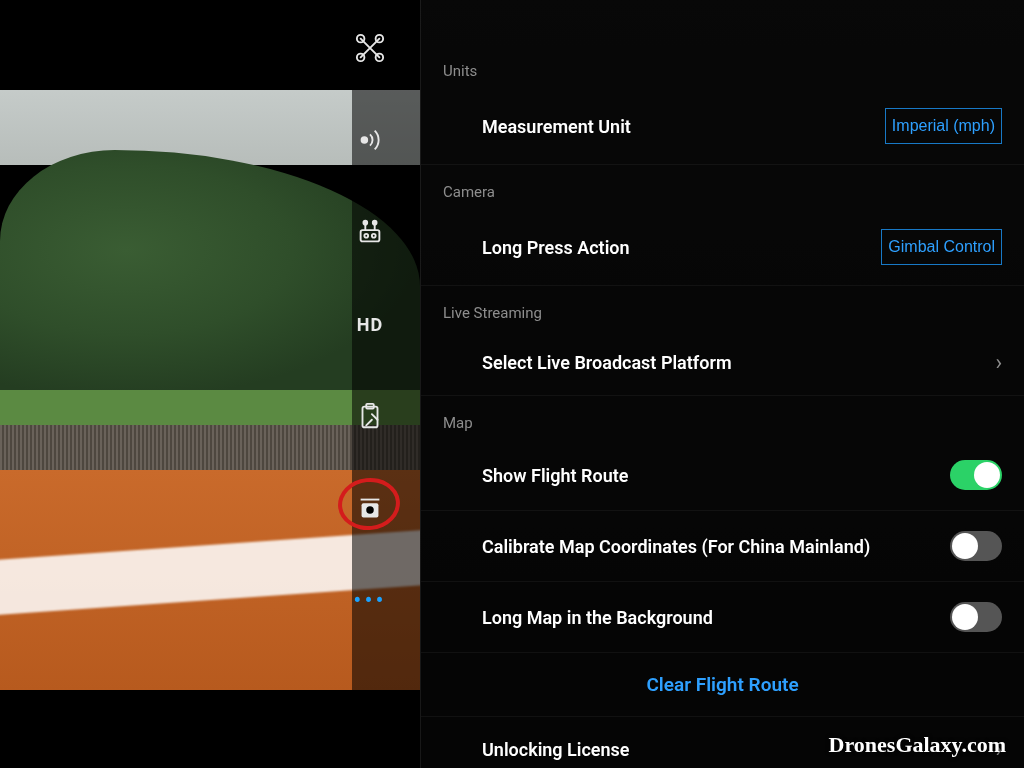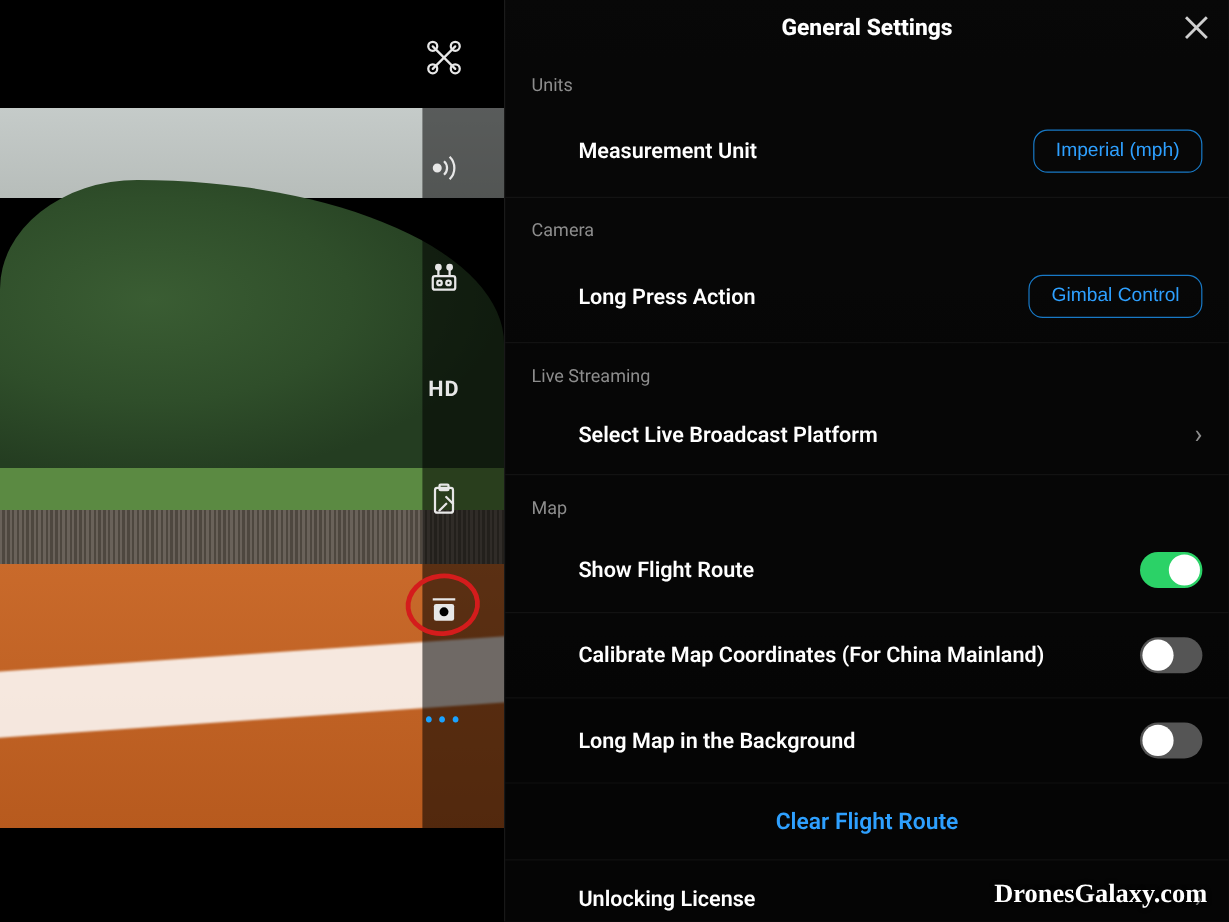--- a/index.html
+++ b/index.html
@@ -28,21 +28,21 @@
   .panel { position:absolute; left:420px; top:0; width:604px; height:768px; background: linear-gradient(rgba(0,0,0,0.82),rgba(0,0,0,0.82)), linear-gradient(#2a2a2a,#1a1a1a); border-left:1px solid rgba(255,255,255,0.08); }
   .panel-header { position:relative; height:44px; display:flex; align-items:center; justify-content:center; }
   .panel-title { font-weight:800; font-size:19px; }
   .close-btn { position:absolute; right:14px; top:10px; width:26px; height:26px; cursor:pointer; color:#cfcfcf; }
   .close-btn svg { width:26px; height:26px; stroke:#cfcfcf; stroke-width:2.2; }
   .scroll { position:absolute; top:44px; left:0; right:0; bottom:0; overflow:hidden; }
 
   .section-label { color:#8d8d8d; font-size:15px; padding:18px 22px 8px; }
   .row { display:flex; align-items:center; justify-content:space-between; padding:20px 22px; border-bottom:1px solid rgba(255,255,255,0.05); }
   .row .label { font-size:18px; font-weight:600; color:#fff;margin-left:39px; }
-  .pill { border:1px solid #1879c6; color:#2ea0ff; border-radius:12px; padding:8px 18px; font-size:16px; background:transparent; cursor:pointer; }
+  .pill { border:1px solid #1879c6; color:#2ea0ff; border-radius:0; padding:8px 6px; font-size:16px; background:transparent; cursor:pointer; }
   .chevron { color:#8d8d8d; font-size:22px; }
   .toggle { width:52px; height:30px; border-radius:15px; background:#555; position:relative; cursor:pointer; }
   .toggle .knob { position:absolute; top:2px; left:2px; width:26px; height:26px; background:#fff; border-radius:50%; transition:.15s; }
   .toggle.on { background:#2bd267; }
   .toggle.on .knob { left:24px; }
   .link-row { text-align:center; padding:20px 0; border-bottom:1px solid rgba(255,255,255,0.05); }
   .link-row a { color:#2ea0ff; font-size:19px; font-weight:600; text-decoration:none; cursor:pointer; }
 
   .watermark { position:absolute; right:18px; bottom:10px; font-family: "Times New Roman", serif; font-weight:700; font-size:22px; color:#fff; text-shadow:0 0 4px #000; }
 </style>
@@ -100,29 +100,20 @@
           <line x1="6" y1="7" x2="26" y2="7"></line>
           <rect x="7" y="11" width="18" height="15" rx="2" fill="#e7e7e7" stroke="none"></rect>
           <circle cx="16" cy="18" r="4" fill="#000" stroke="none"></circle>
         </svg>
     <div class="circle-mark"></div>
   </div>
   <div class="icon-slot dots">•••</div>
 </div>
 
 <div class="panel">
-  <div class="panel-header">
-    <div class="panel-title">General Settings</div>
-    <div class="close-btn">
-      <svg viewBox="0 0 24 24">
-            <line x1="4" y1="4" x2="20" y2="20"></line>
-            <line x1="20" y1="4" x2="4" y2="20"></line>
-          </svg>
-    </div>
-  </div>
 
   <div class="scroll">
 
     <div class="section-label">Units</div>
     <div class="row">
       <span class="label">Measurement Unit</span>
       <button class="pill">Imperial (mph)</button>
     </div>
 
     <div class="section-label">Camera</div>

